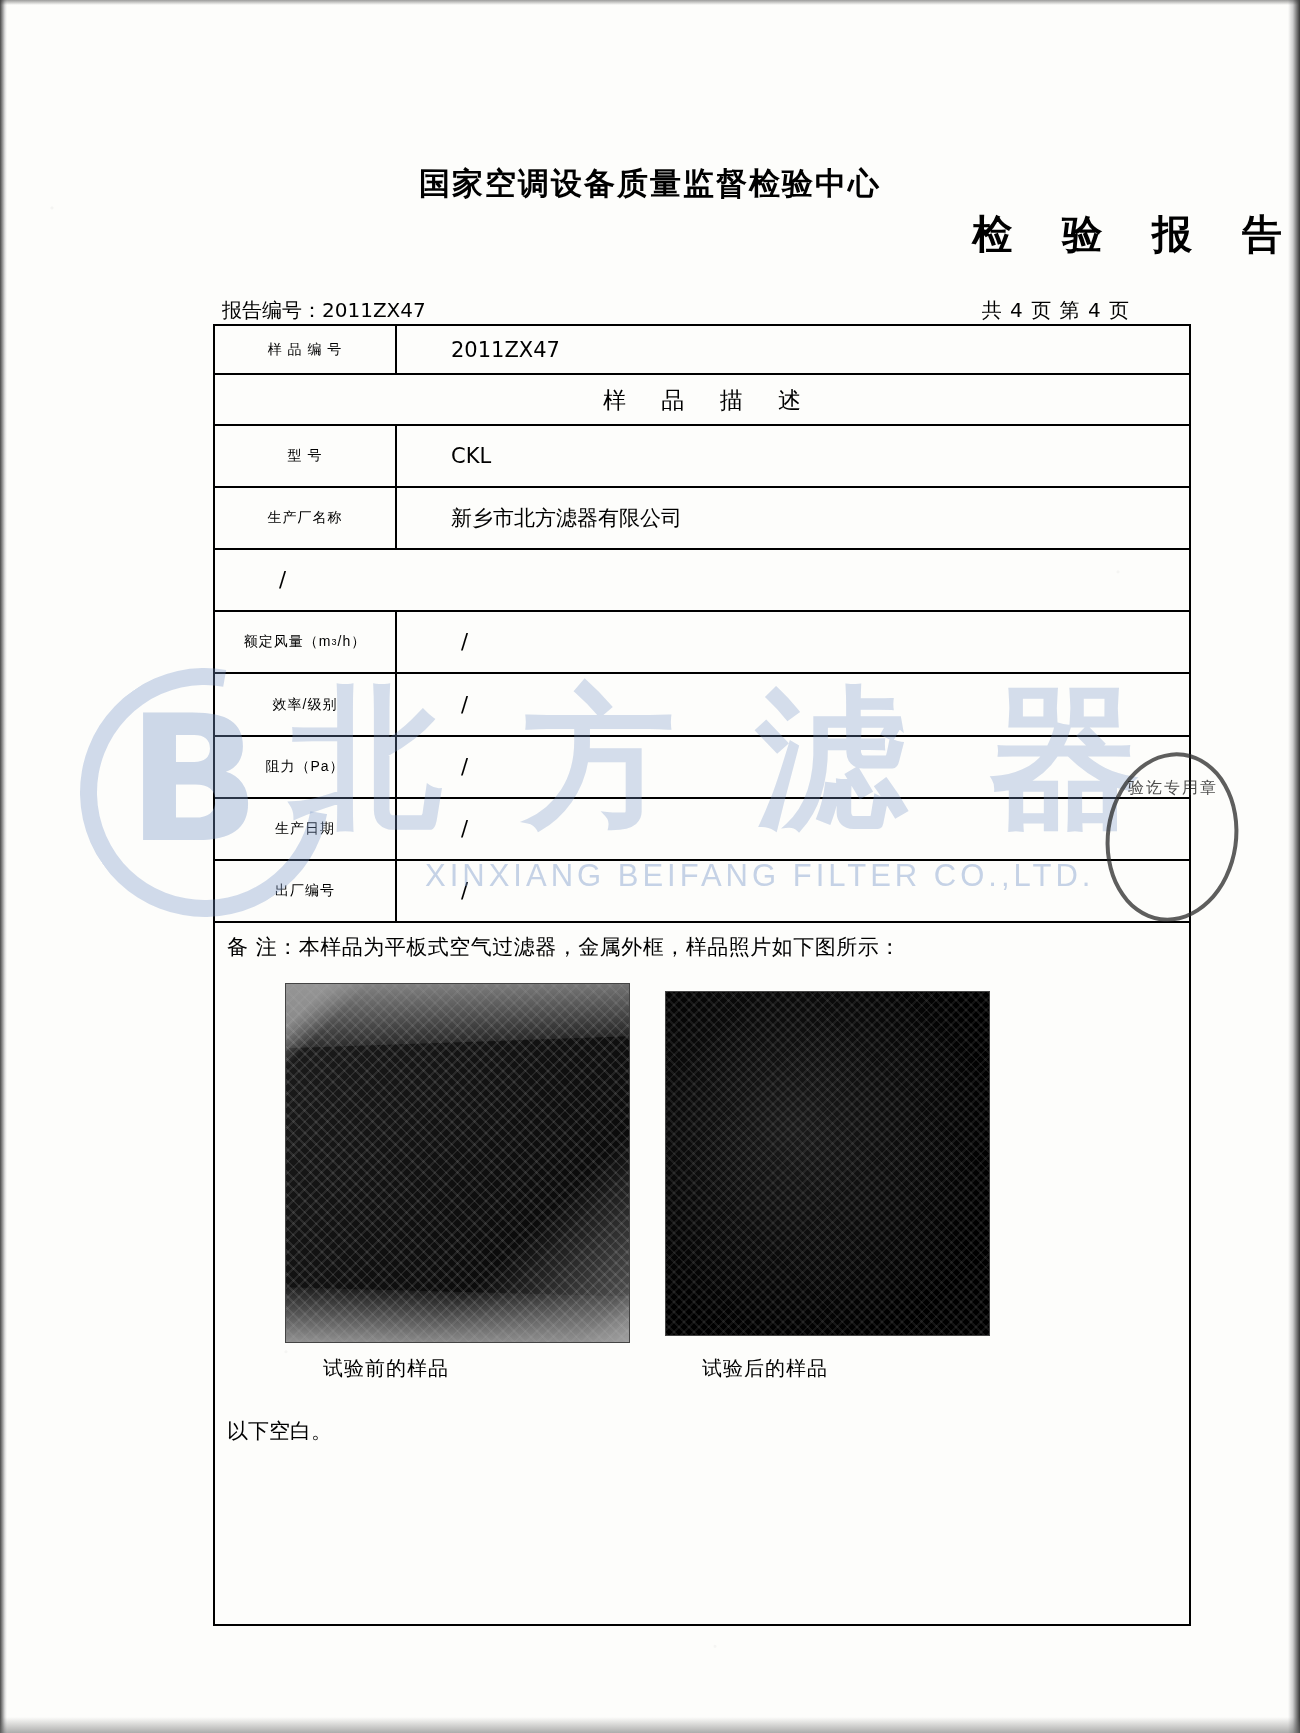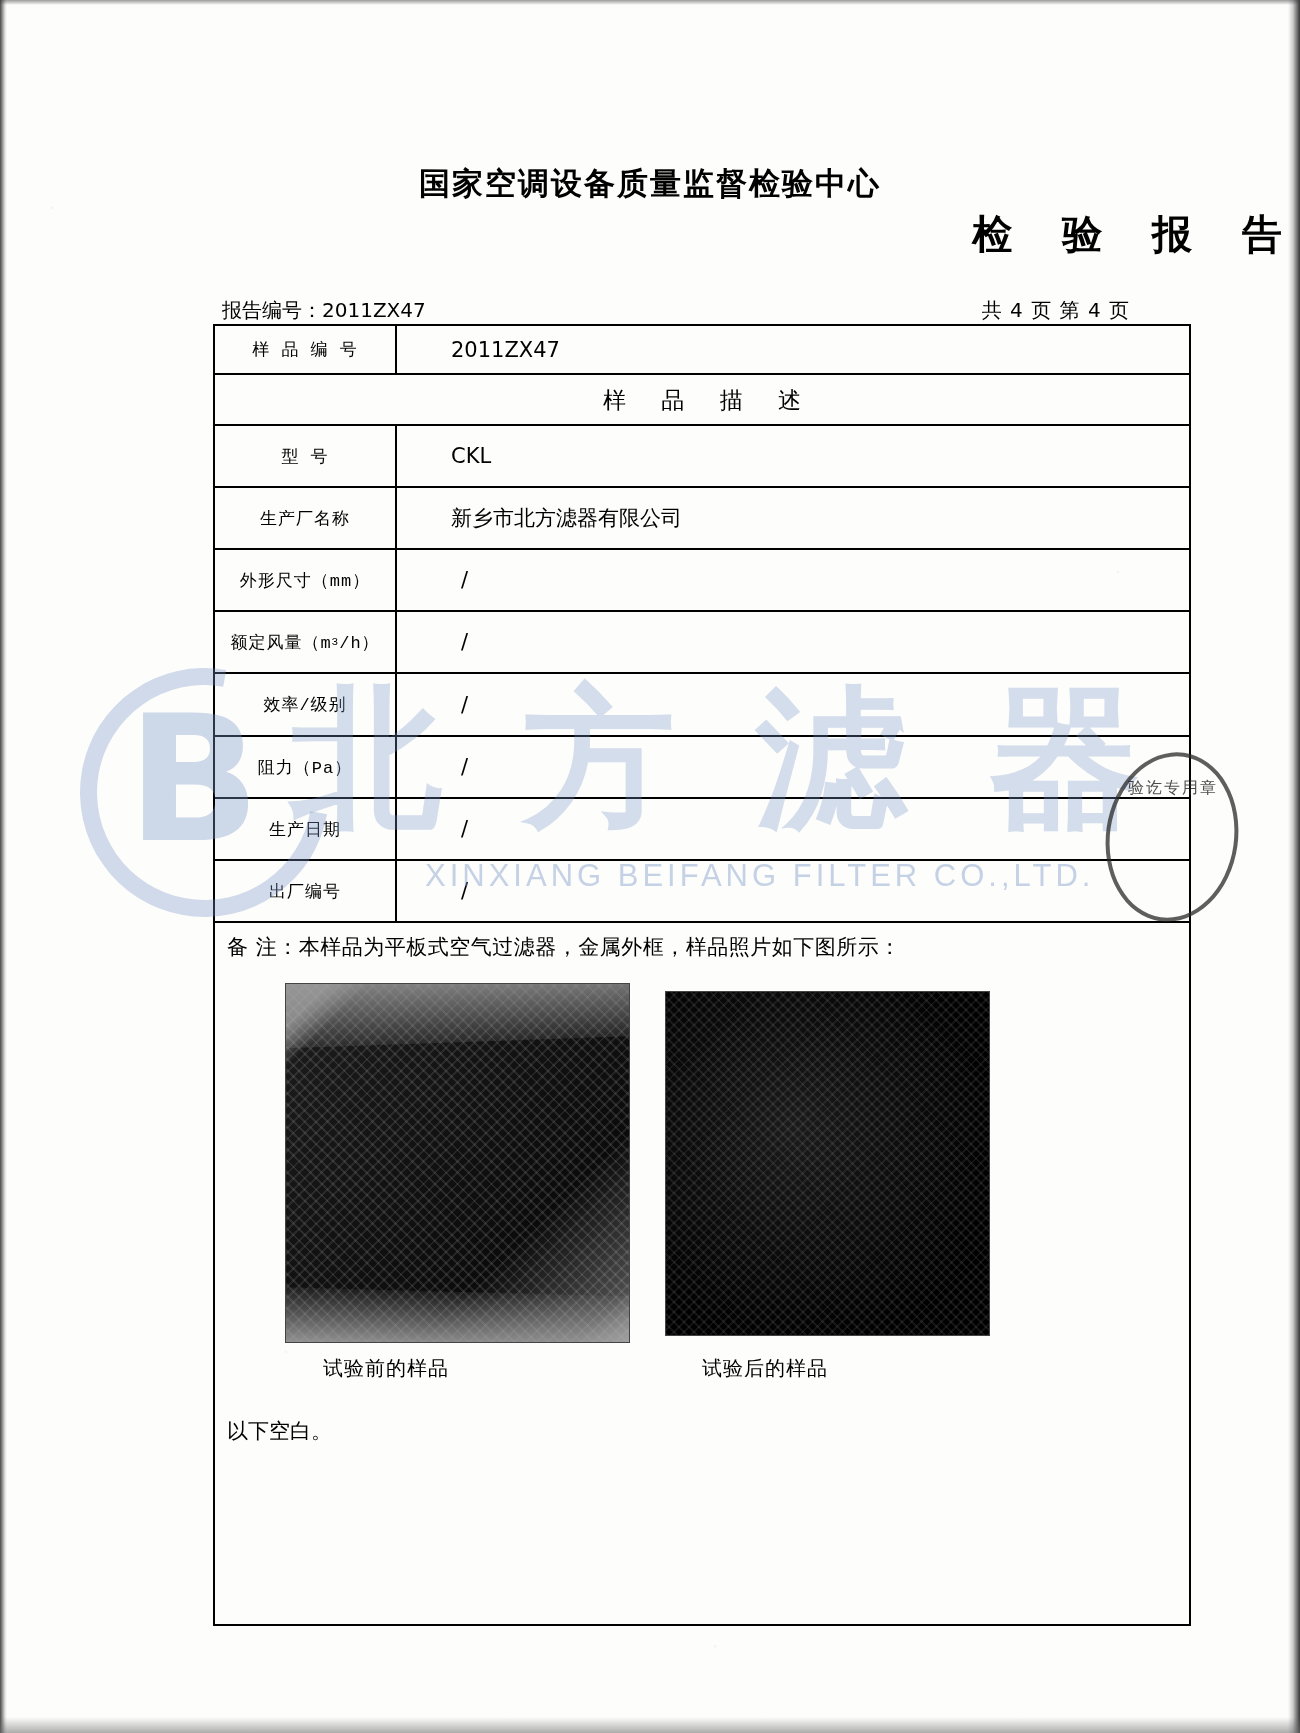--- a/index.html
+++ b/index.html
@@ -106,22 +106,22 @@
   }
   .row:last-child { border-bottom: none; }
   .lbl {
     width: 182px;
     min-width: 182px;
     border-right: 2px solid #000;
     box-sizing: border-box;
     display: flex;
     align-items: center;
     justify-content: center;
-    font-size: 17px;
-    font-family: Liberation Mono, monospace;
+    font-size: 14px;
+    font-family: Liberation Sans, sans-serif;
     letter-spacing: 1px;
   }
   .val {
     flex: 1;
     box-sizing: border-box;
     display: flex;
     align-items: center;
     padding-left: 26px;
     font-size: 21px;
     font-family: "DejaVu Sans", "Liberation Sans", sans-serif;
@@ -338,21 +338,20 @@
       <div class="lbl">型  号</div>
       <div class="val">CKL</div>
     </div>
 
     <div class="row row-h">
       <div class="lbl">生产厂名称</div>
       <div class="val">新乡市北方滤器有限公司</div>
     </div>
 
     <div class="row row-h">
-      <div class="lbl">外形尺寸（mm）</div>
       <div class="val slash">/</div>
     </div>
 
     <div class="row row-h">
       <div class="lbl">额定风量（m<sup>3</sup>/h）</div>
       <div class="val slash">/</div>
     </div>
 
     <div class="row row-h2">
       <div class="lbl">效率/级别</div>

